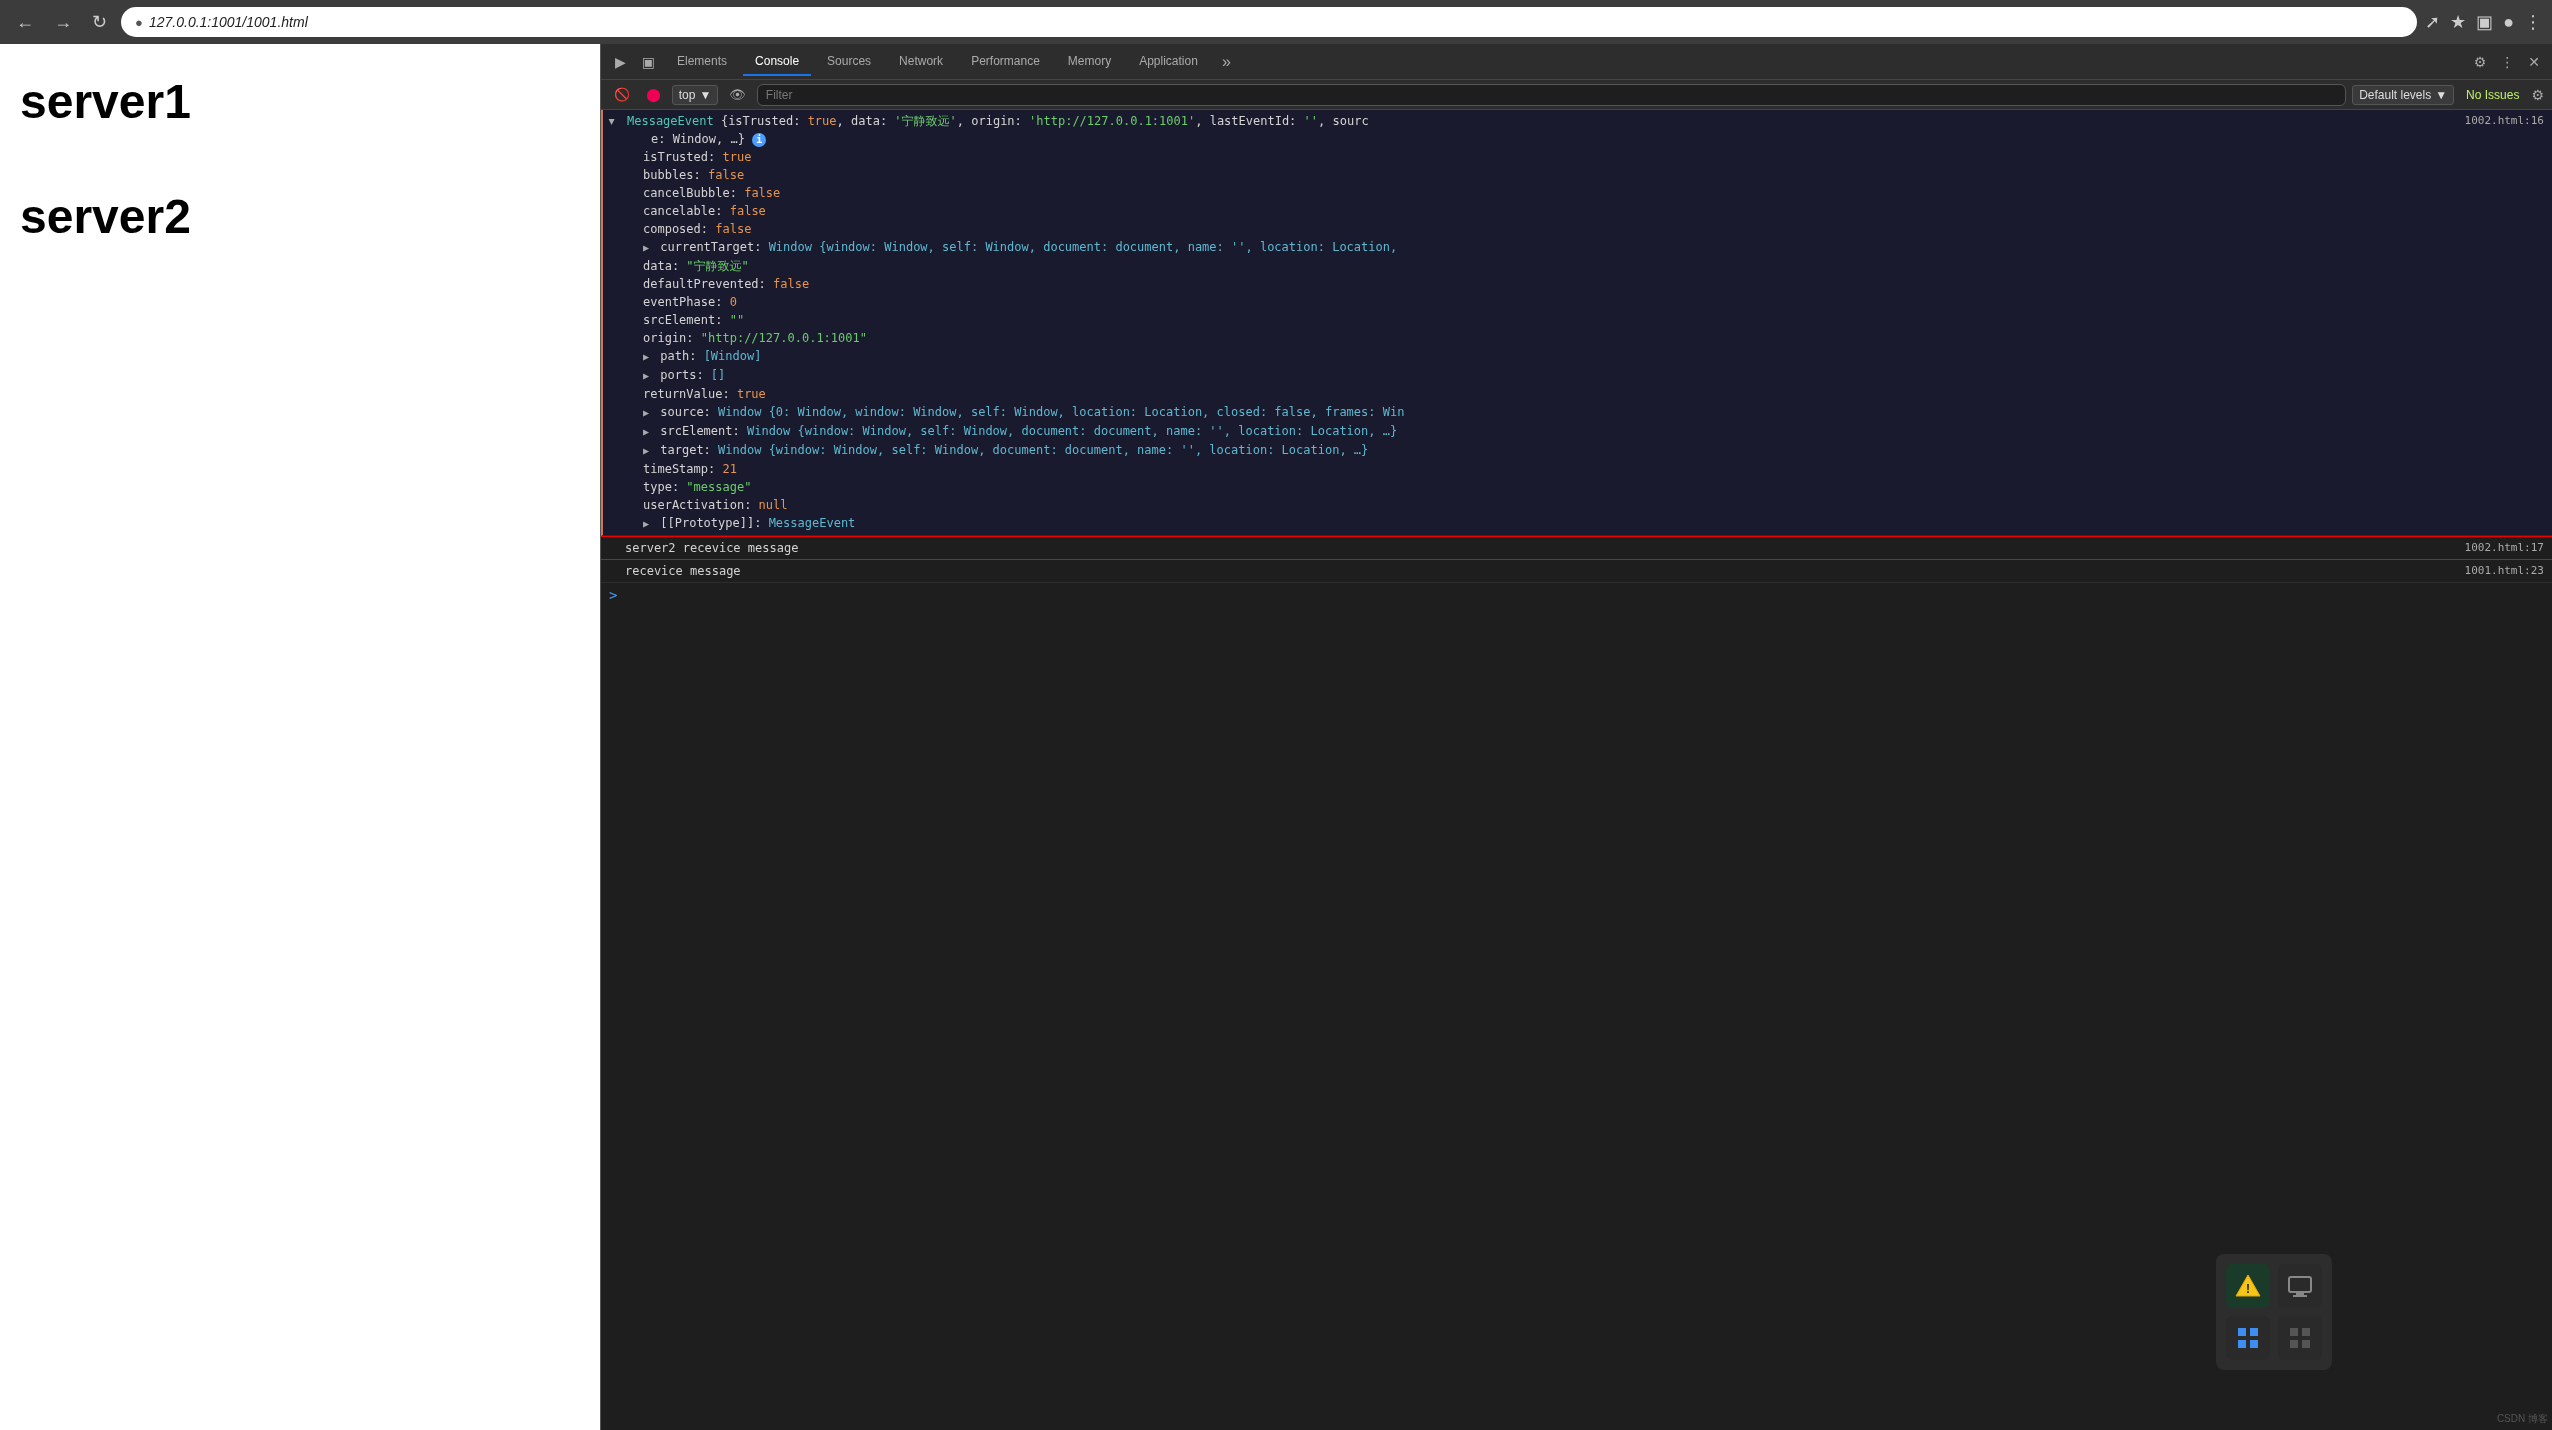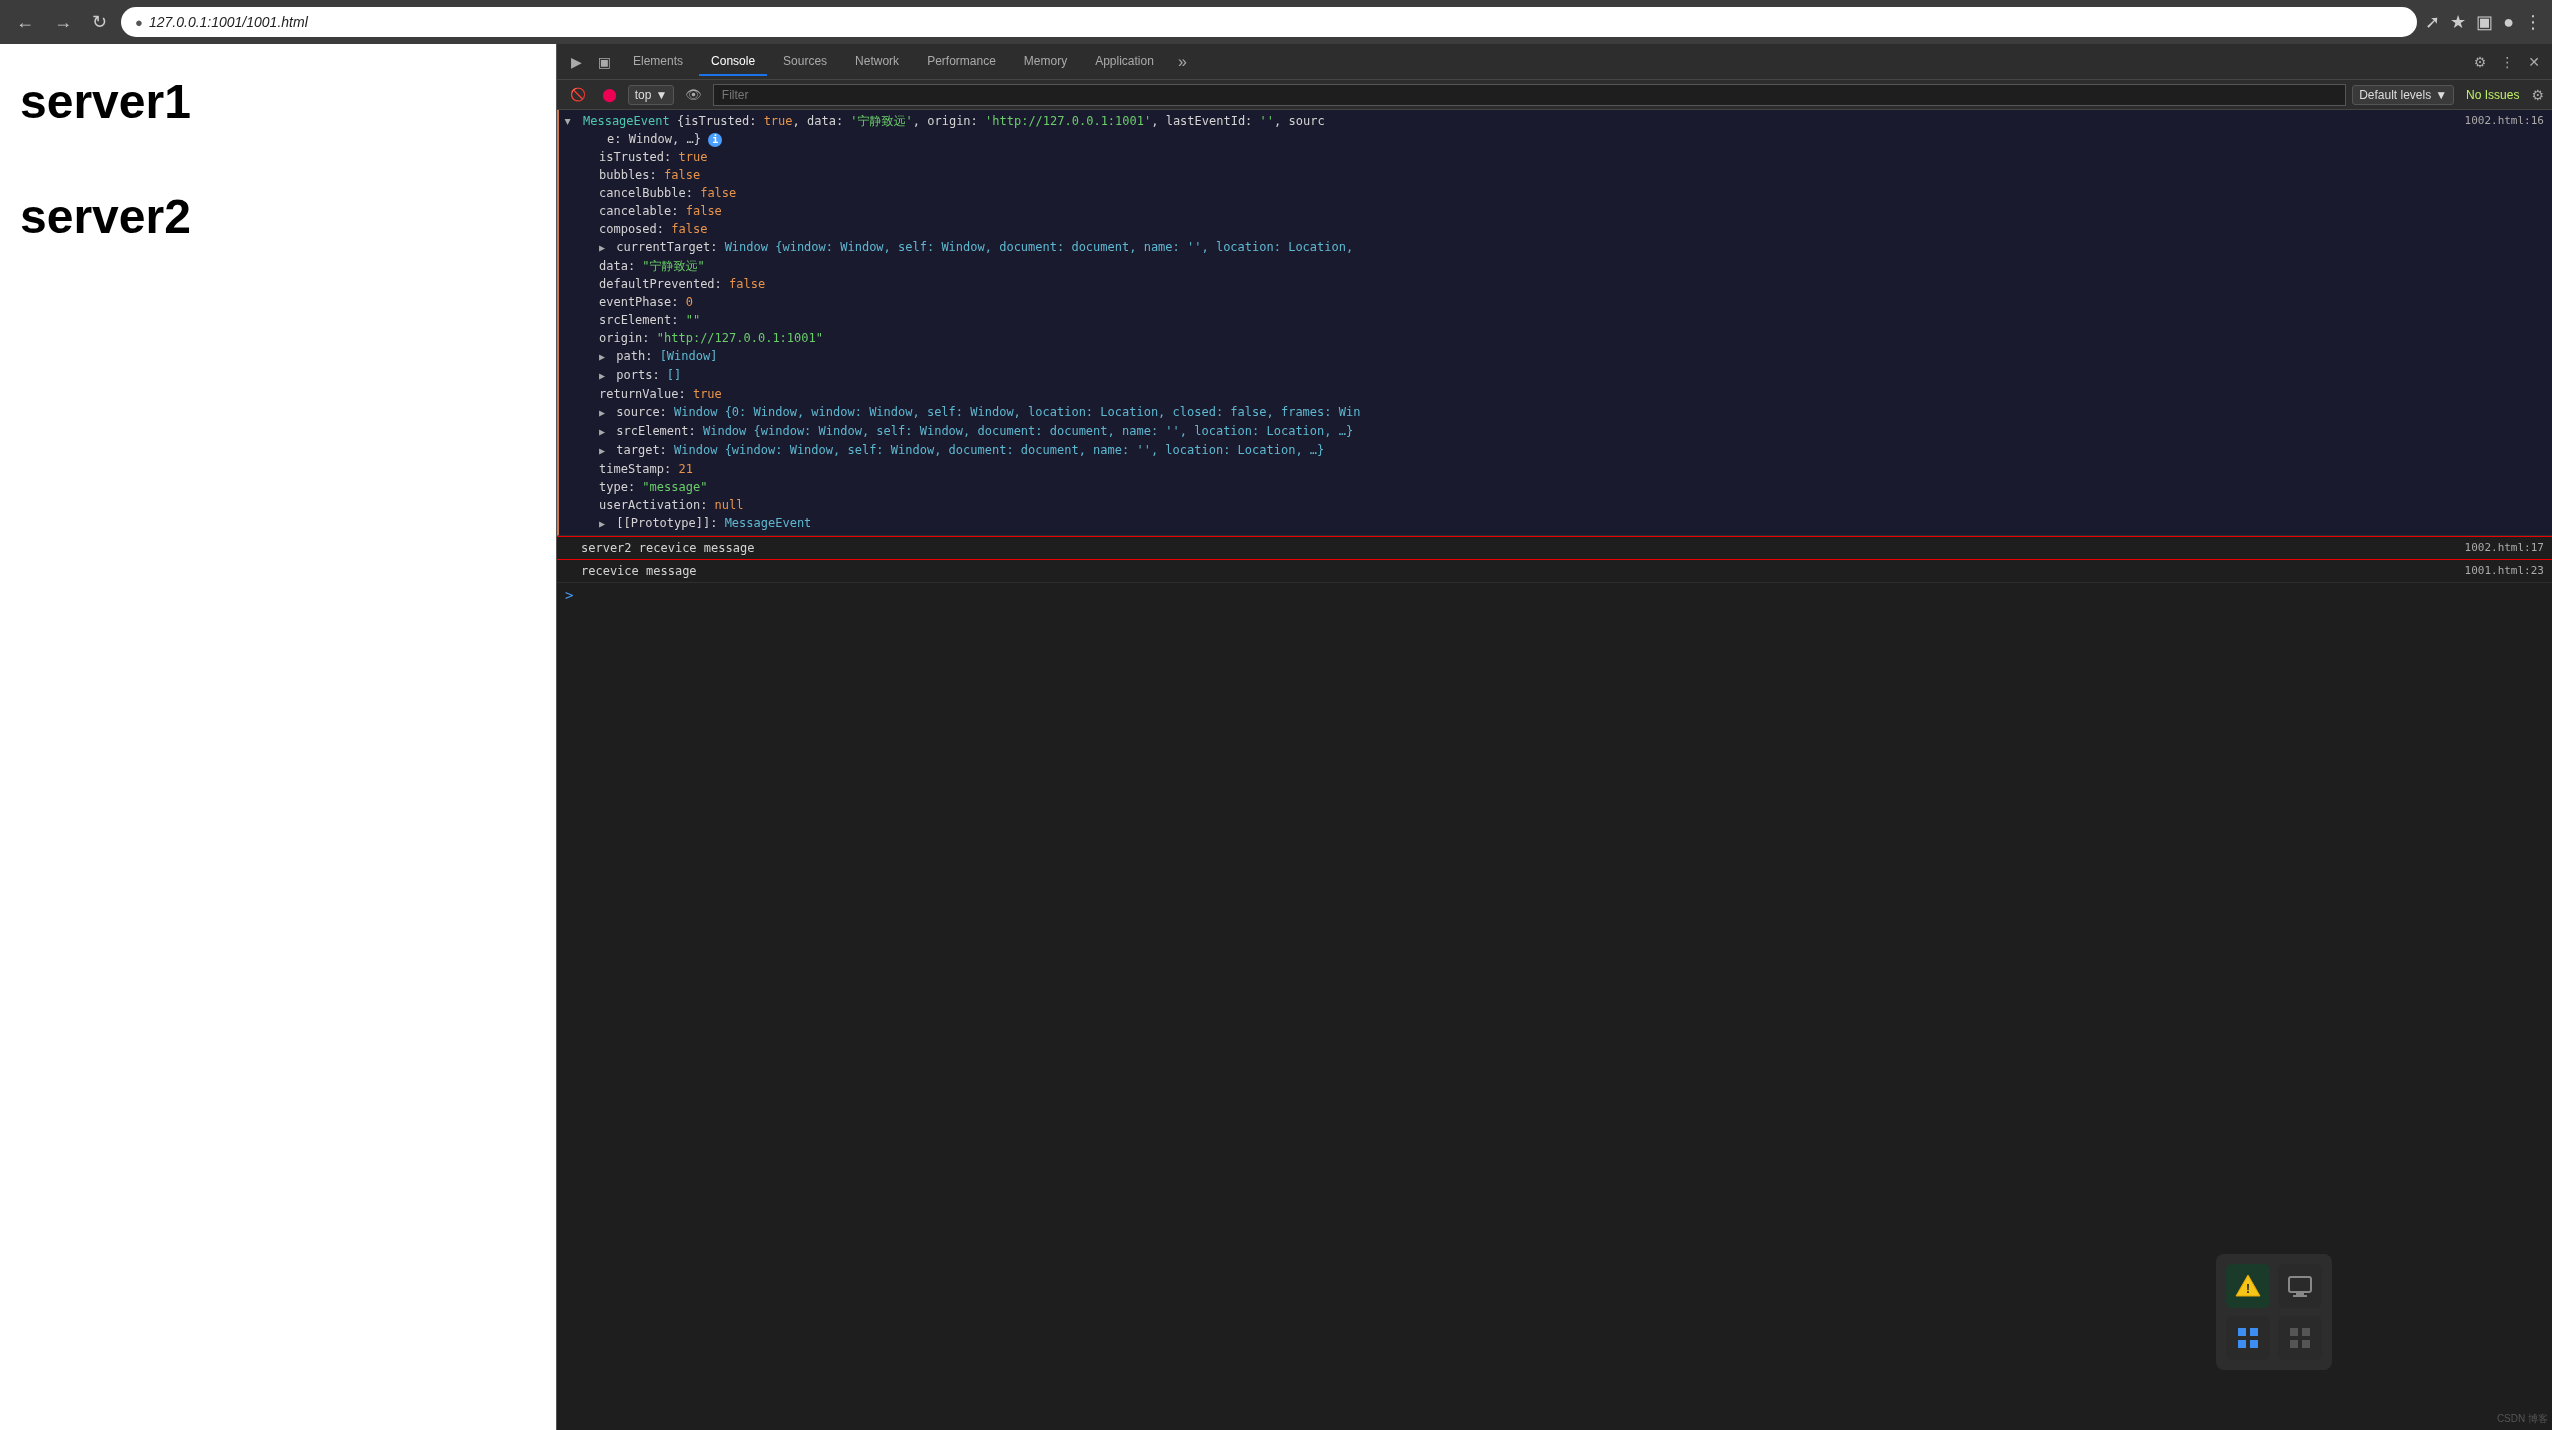--- a/index.html
+++ b/index.html
@@ -48,21 +48,21 @@
 
     
     .main-area {
       display: flex;
       flex: 1;
       overflow: hidden;
     }
 
     
     .page-content {
-      width: 556px;
+      width: 600px;
       flex-shrink: 0;
       background: #fff;
       padding: 30px 20px;
       overflow-y: auto;
     }
     .page-content h1 {
       font-size: 48px;
       font-weight: bold;
       color: #000;
       margin-bottom: 60px;
@@ -159,21 +159,21 @@
       padding: 2px 6px;
       color: #ddd;
       font-size: 12px;
       cursor: pointer;
       gap: 4px;
     }
     .filter-input {
       flex: 1;
       background: #1e1e1e;
       border: 1px solid #555;
-      border-radius: 0;
+      border-radius: 6px;
       color: #ccc;
       font-size: 12px;
       padding: 2px 8px;
       height: 22px;
     }
     .filter-input::placeholder { color: #777; }
     .levels-select {
       display: flex;
       align-items: center;
       background: #3a3a3a;

